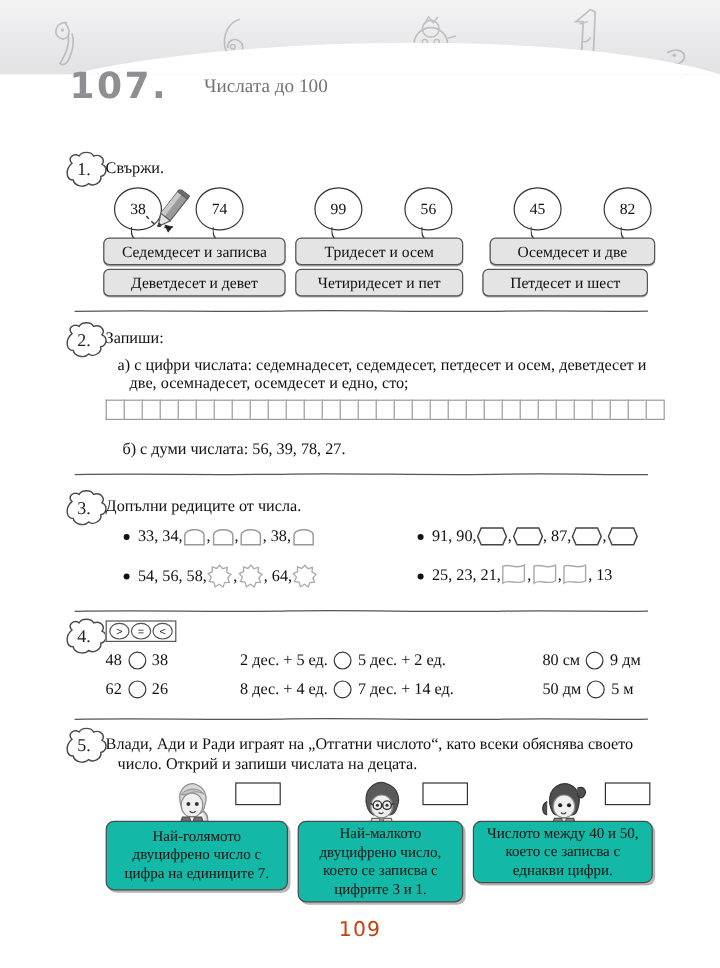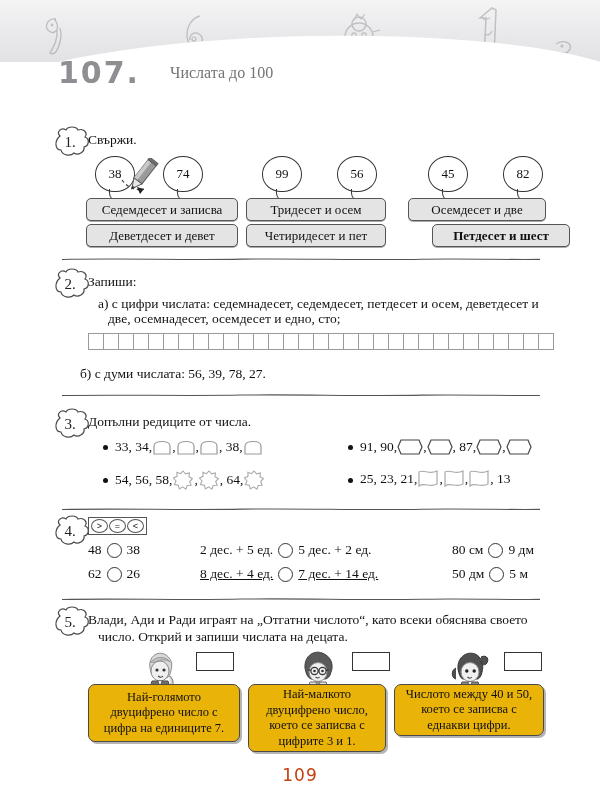--- a/index.html
+++ b/index.html
@@ -118,21 +118,21 @@
   }
 
   
   .kid{position:absolute;width:46px;height:46px;}
   .ansbox{
     position:absolute;width:36px;height:17px;
     border:1.4px solid #333;background:#fff;
   }
   .card{
     position:absolute;
-    background:#eab308;border:1.3px solid #4a4a4a;border-radius:7px;
+    background:#14b8a6;border:1.3px solid #4a4a4a;border-radius:7px;
     box-shadow:2px 2px 0 #b5b5b5;
     font-size:12.5px;line-height:15.5px;color:#111;text-align:center;
     display:flex;align-items:center;justify-content:center;
     padding:5px 6px;box-sizing:border-box;
   }
 
   
   .pageno{
     position:absolute;left:0;top:765px;width:600px;text-align:center;
     font-family:"DejaVu Sans", sans-serif;
@@ -234,21 +234,21 @@
       </div>
     <div class="wordbox" style="left:246px;top:80px;width:138px;justify-content:center;">
         <span>Тридесет и осем</span>
       </div>
     <div class="wordbox" style="left:246px;top:106px;width:138px;">
         <span>Четиридесет и пет</span>
       </div>
     <div class="wordbox" style="left:408px;top:80px;width:136px;">
         <span>Осемдесет и две</span>
       </div>
-    <div class="wordbox" style="left:432px;top:106px;width:136px;font-weight:bold;">
+    <div class="wordbox" style="left:402px;top:106px;width:136px;">
         <span>Петдесет и шест</span>
       </div>
   </div>
 
   <svg class="sep" style="top:258px;" viewBox="0 0 478 4" preserveAspectRatio="none">
     <path d="M0 2 C60 0,120 3,180 1.5 C240 0.3,300 3.2,360 1.6 C410 0.6,450 2.6,478 1.8" stroke="#555" stroke-width="1.4" fill="none"></path>
   </svg>
 
   <div class="ex" style="top:264px;height:120px;">
     <div class="cloudnum" style="top:4px;">
@@ -287,21 +287,21 @@
         <i></i>
         <i></i>
         <i></i>
         <i></i>
         <i></i>
         <i></i>
         <i></i>
         <i></i>
       </div>
 
-    <div class="prompt" style="top:102px;left:80px;">б) с думи числата: 56, 39, 78, 27.</div>
+    <div class="prompt" style="top:102px;left:102px;">б) с думи числата: 56, 39, 78, 27.</div>
   </div>
 
   <svg class="sep" style="top:394px;" viewBox="0 0 478 4" preserveAspectRatio="none">
     <path d="M0 2 C60 0.5,120 3,180 1.4 C240 0.2,300 3.3,360 1.5 C410 0.5,450 2.7,478 1.9" stroke="#555" stroke-width="1.4" fill="none"></path>
   </svg>
 
   <div class="ex" style="top:404px;height:100px;">
     <div class="cloudnum" style="top:4px;">
       <svg width="42" height="32" viewBox="0 0 42 32" style="position:absolute;left:0;top:0;">
         <path d="M8 10 C4 6,9 1,14 4 C16 0,24 0,26 4 C32 2,36 7,33 11 C38 13,37 20,32 21 C33 26,26 30,22 27 C18 31,10 29,9 24 C3 24,2 15,8 10 Z" fill="#ffffff" stroke="#4a4a4a" stroke-width="1.2"></path>
@@ -411,21 +411,21 @@
       <span>62</span>
       <span class="circ"></span>
       <span>26</span>
     </div>
 
     <div class="cmp" style="left:200px;top:30px;">
       <span>2 дес. + 5 ед.</span>
       <span class="circ"></span>
       <span>5 дес. + 2 ед.</span>
     </div>
-    <div class="cmp" style="left:200px;top:54px;text-decoration:underline;">
+    <div class="cmp" style="left:200px;top:54px;">
       <span>8 дес. + 4 ед.</span>
       <span class="circ"></span>
       <span>7 дес. + 14 ед.</span>
     </div>
 
     <div class="cmp" style="left:452px;top:30px;">
       <span>80 см</span>
       <span class="circ"></span>
       <span>9 дм</span>
     </div>

